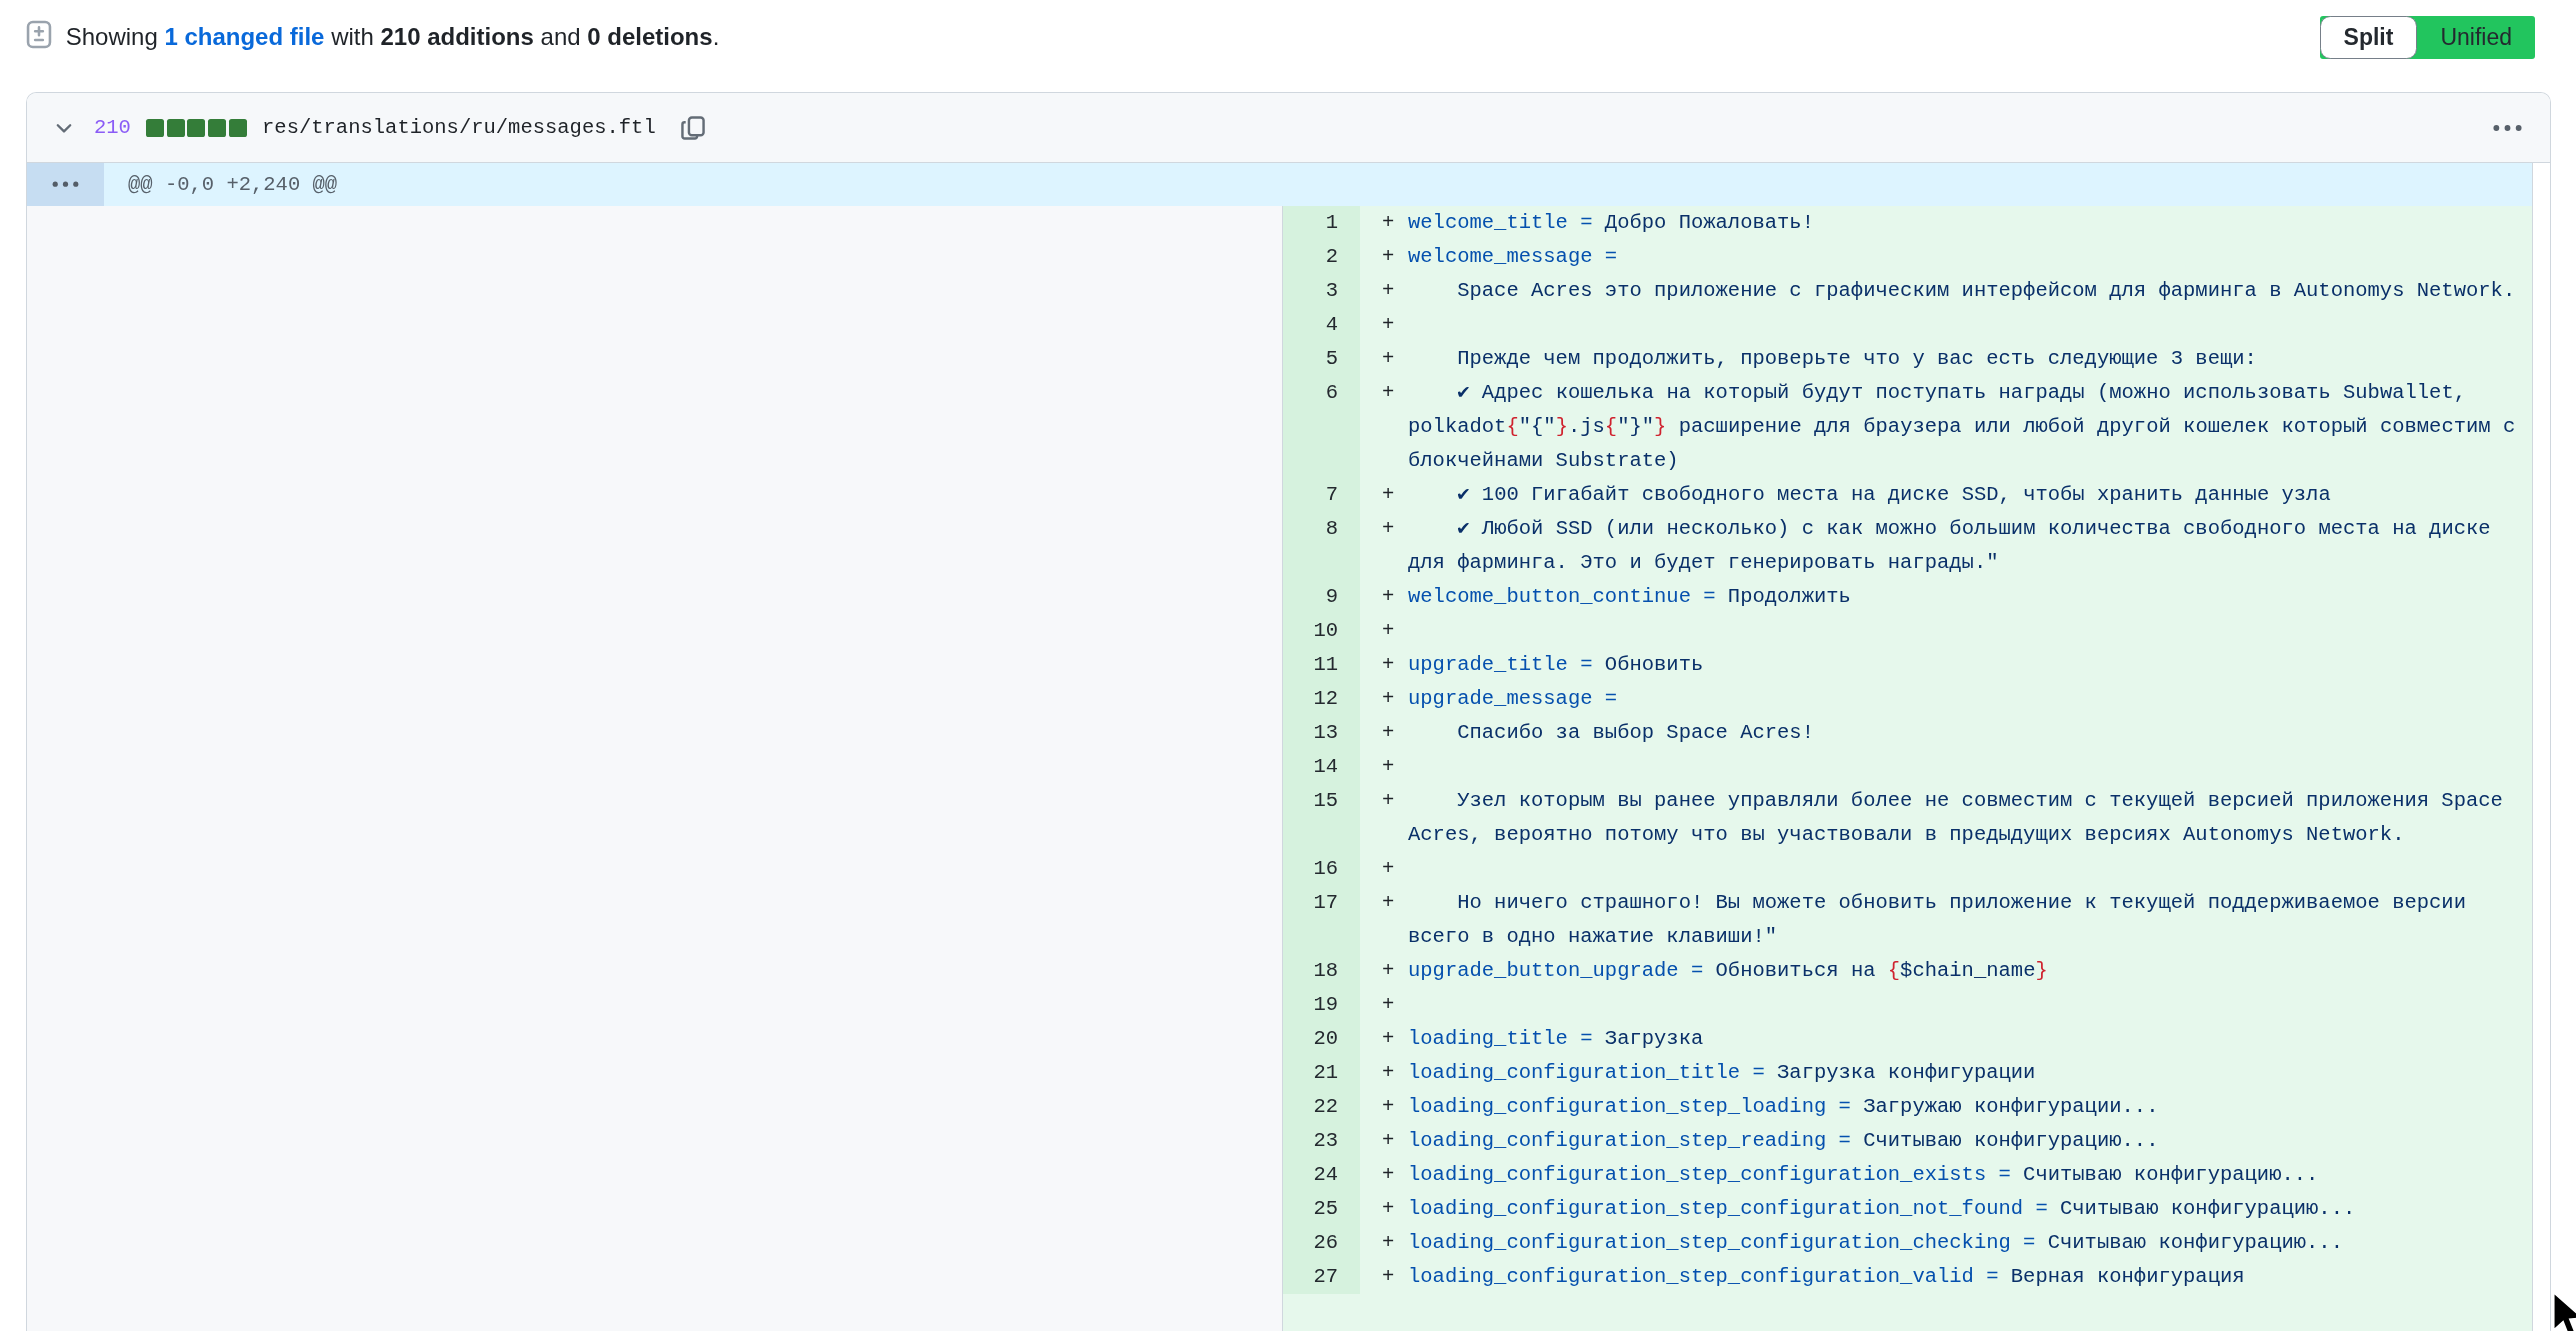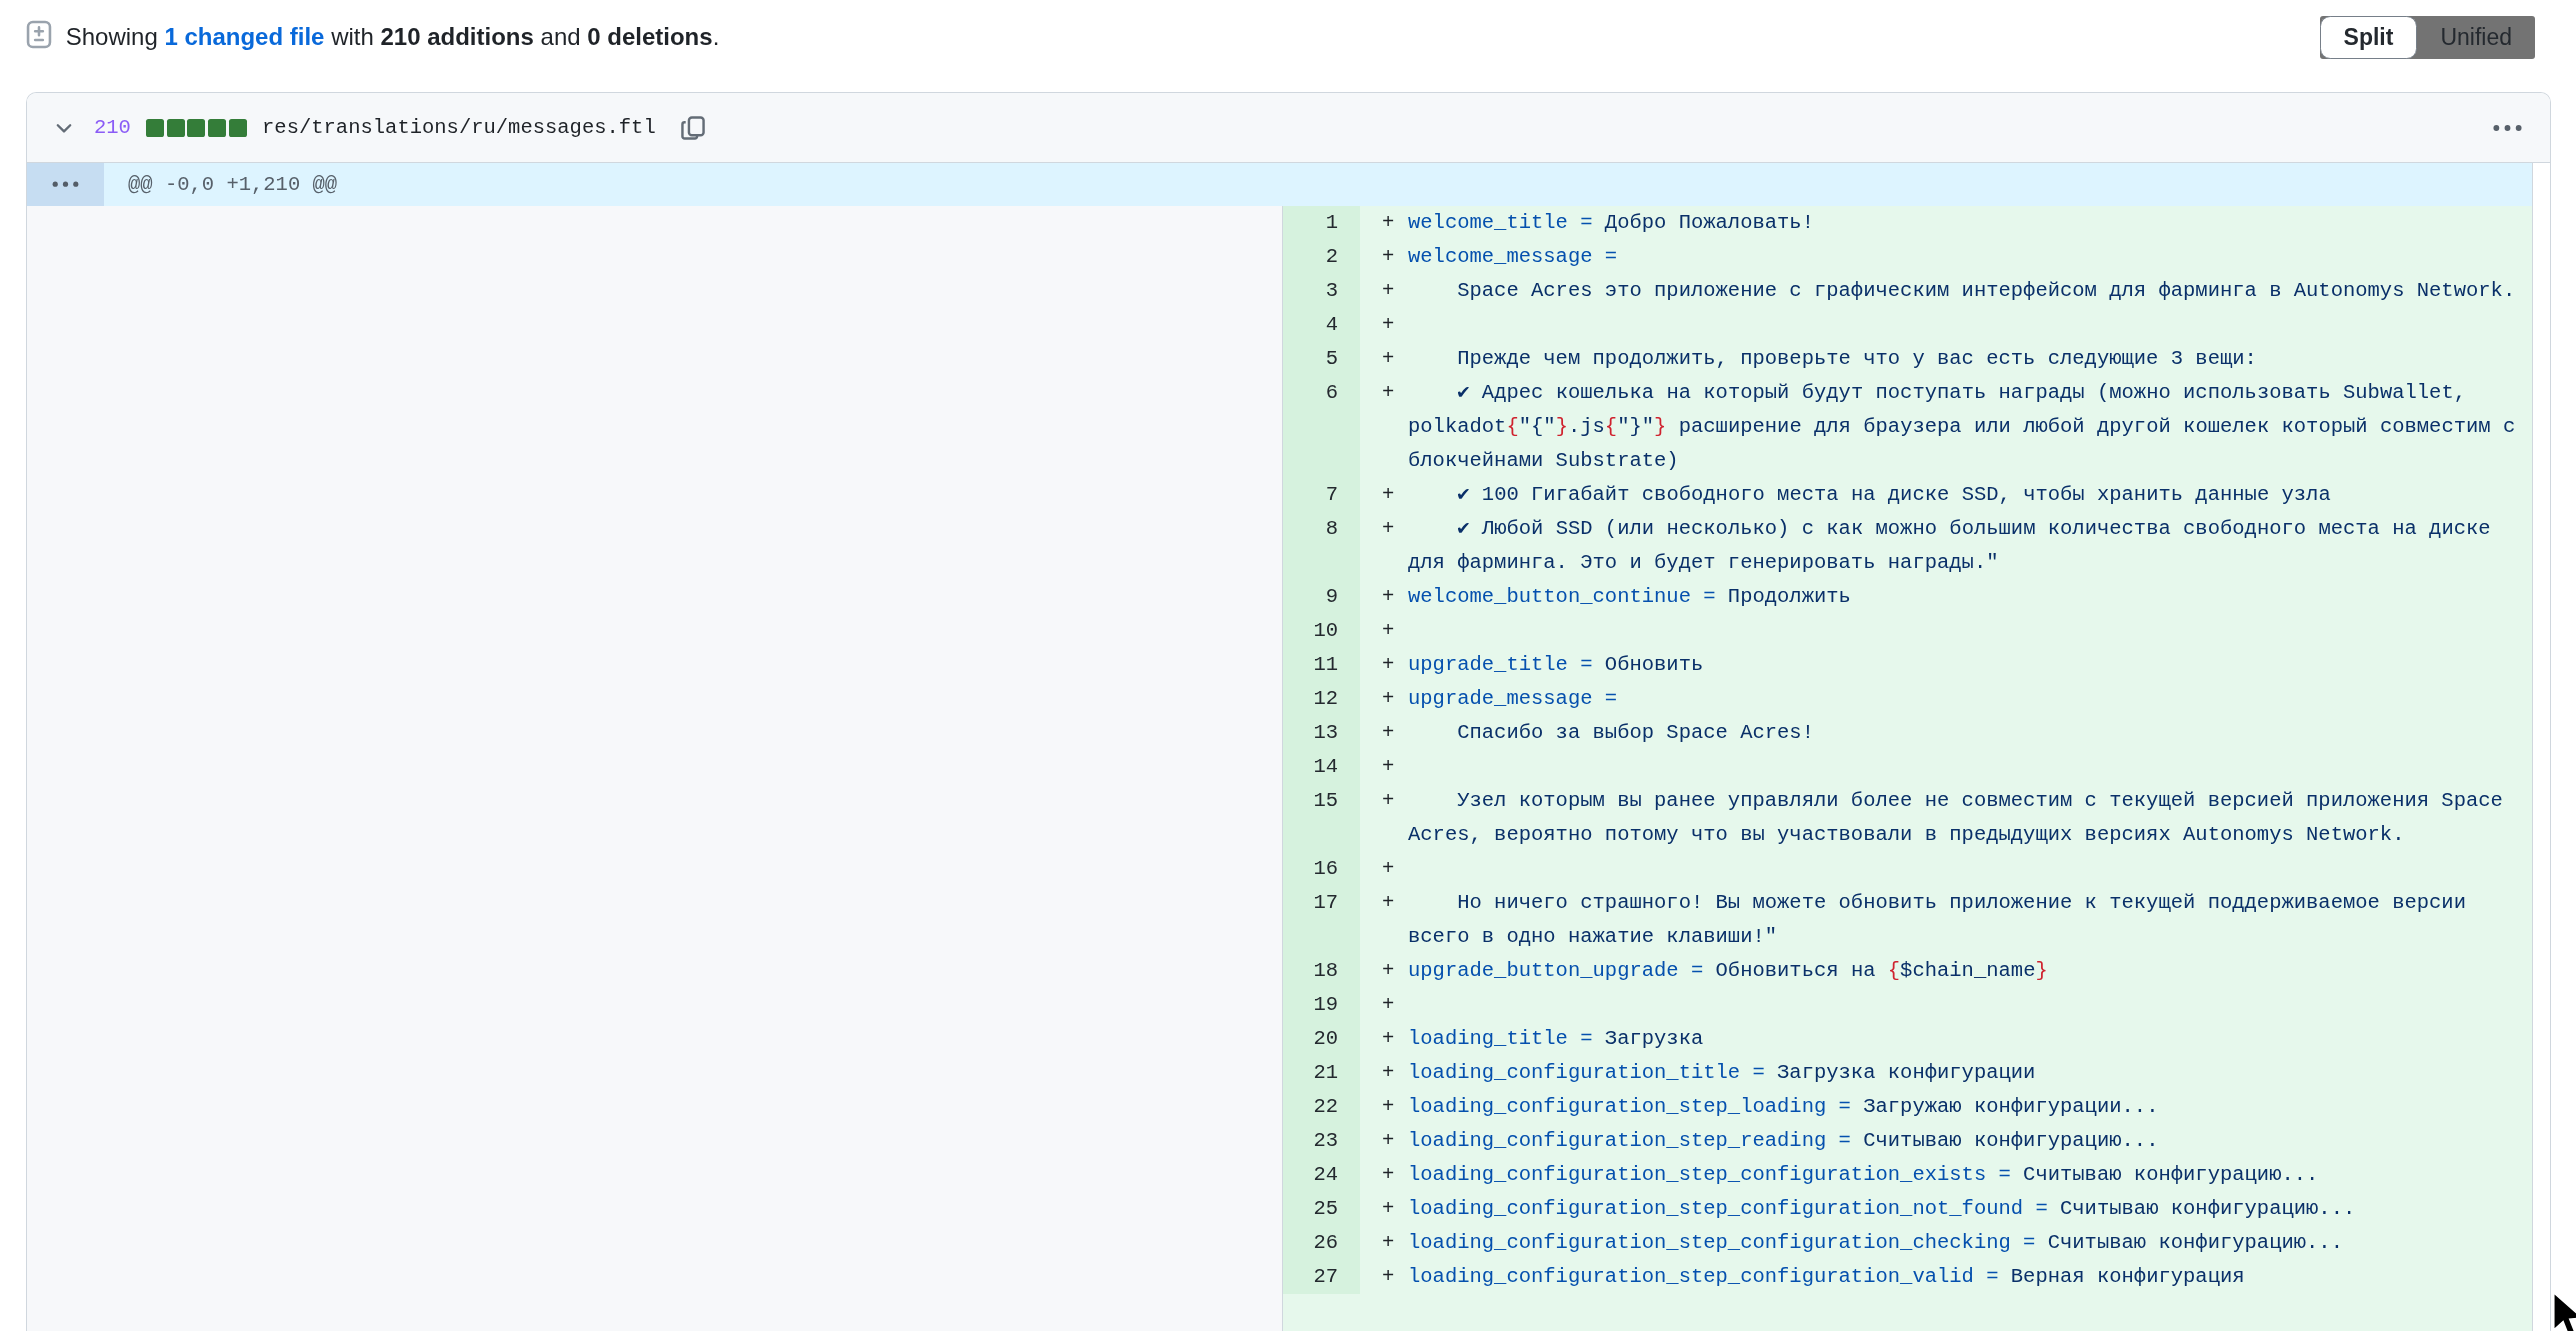--- a/index.html
+++ b/index.html
@@ -8,21 +8,21 @@
 
   
   .summary-bar { position:absolute; top:13px; left:0; right:41px; height:48px;
     display:flex; align-items:center; padding-left:26px; font-size:24px; }
   .summary-bar .txt { white-space:pre; }
   .summary-bar .b { font-weight:700; }
   .summary-bar a.link { color:#0969da; font-weight:600; text-decoration:none; white-space:pre; }
   .fd-icon { margin-right:13.7px; flex:0 0 auto; }
 
   .seg-control { margin-left:auto; display:flex; align-items:stretch; height:43px;
-    background:#737373; border-radius:3px; font-size:23px; }
+    background:#22c55e; border-radius:3px; font-size:23px; }
   .seg-btn { display:flex; align-items:center; padding:0 23px; cursor:pointer; color:#24292f; }
   .seg-btn.selected { background:#ffffff; border:1.7px solid #767f89; border-radius:10.3px;
     font-weight:700; }
 
   
   .file-container { position:absolute; left:26px; top:92px; width:2525px; bottom:0;
     border:1.7px solid #d0d7de; border-bottom:none; border-radius:10.3px 10.3px 0 0;
     overflow:hidden; background:#ffffff; }
 
   .file-header { height:70px; background:#f6f8fa; border-bottom:1.7px solid #d0d7de;
@@ -120,21 +120,21 @@
 
   <div class="diff-table">
     <div class="hunk-row">
       <div class="hunk-expander">
         <svg width="31" height="10.3" viewBox="0 0 36 12">
           <circle cx="6" cy="6" r="3" fill="#545d68"></circle>
           <circle cx="18" cy="6" r="3" fill="#545d68"></circle>
           <circle cx="30" cy="6" r="3" fill="#545d68"></circle>
         </svg>
       </div>
-      <div class="hunk-text">@@ -0,0 +1,210 @@</div>
+      <div class="hunk-text">@@ -0,0 +2,240 @@</div>
     </div>
 
     <div class="panes">
       <div class="pane-left"></div>
       <div class="pane-right">
           <div class="code-row">
             <div class="gutter">1</div>
             <div class="code-cell"><span class="plus">+</span><span class="sk">welcome_title = </span><span class="sv">Добро Пожаловать!</span></div>
           </div>
           <div class="code-row">

